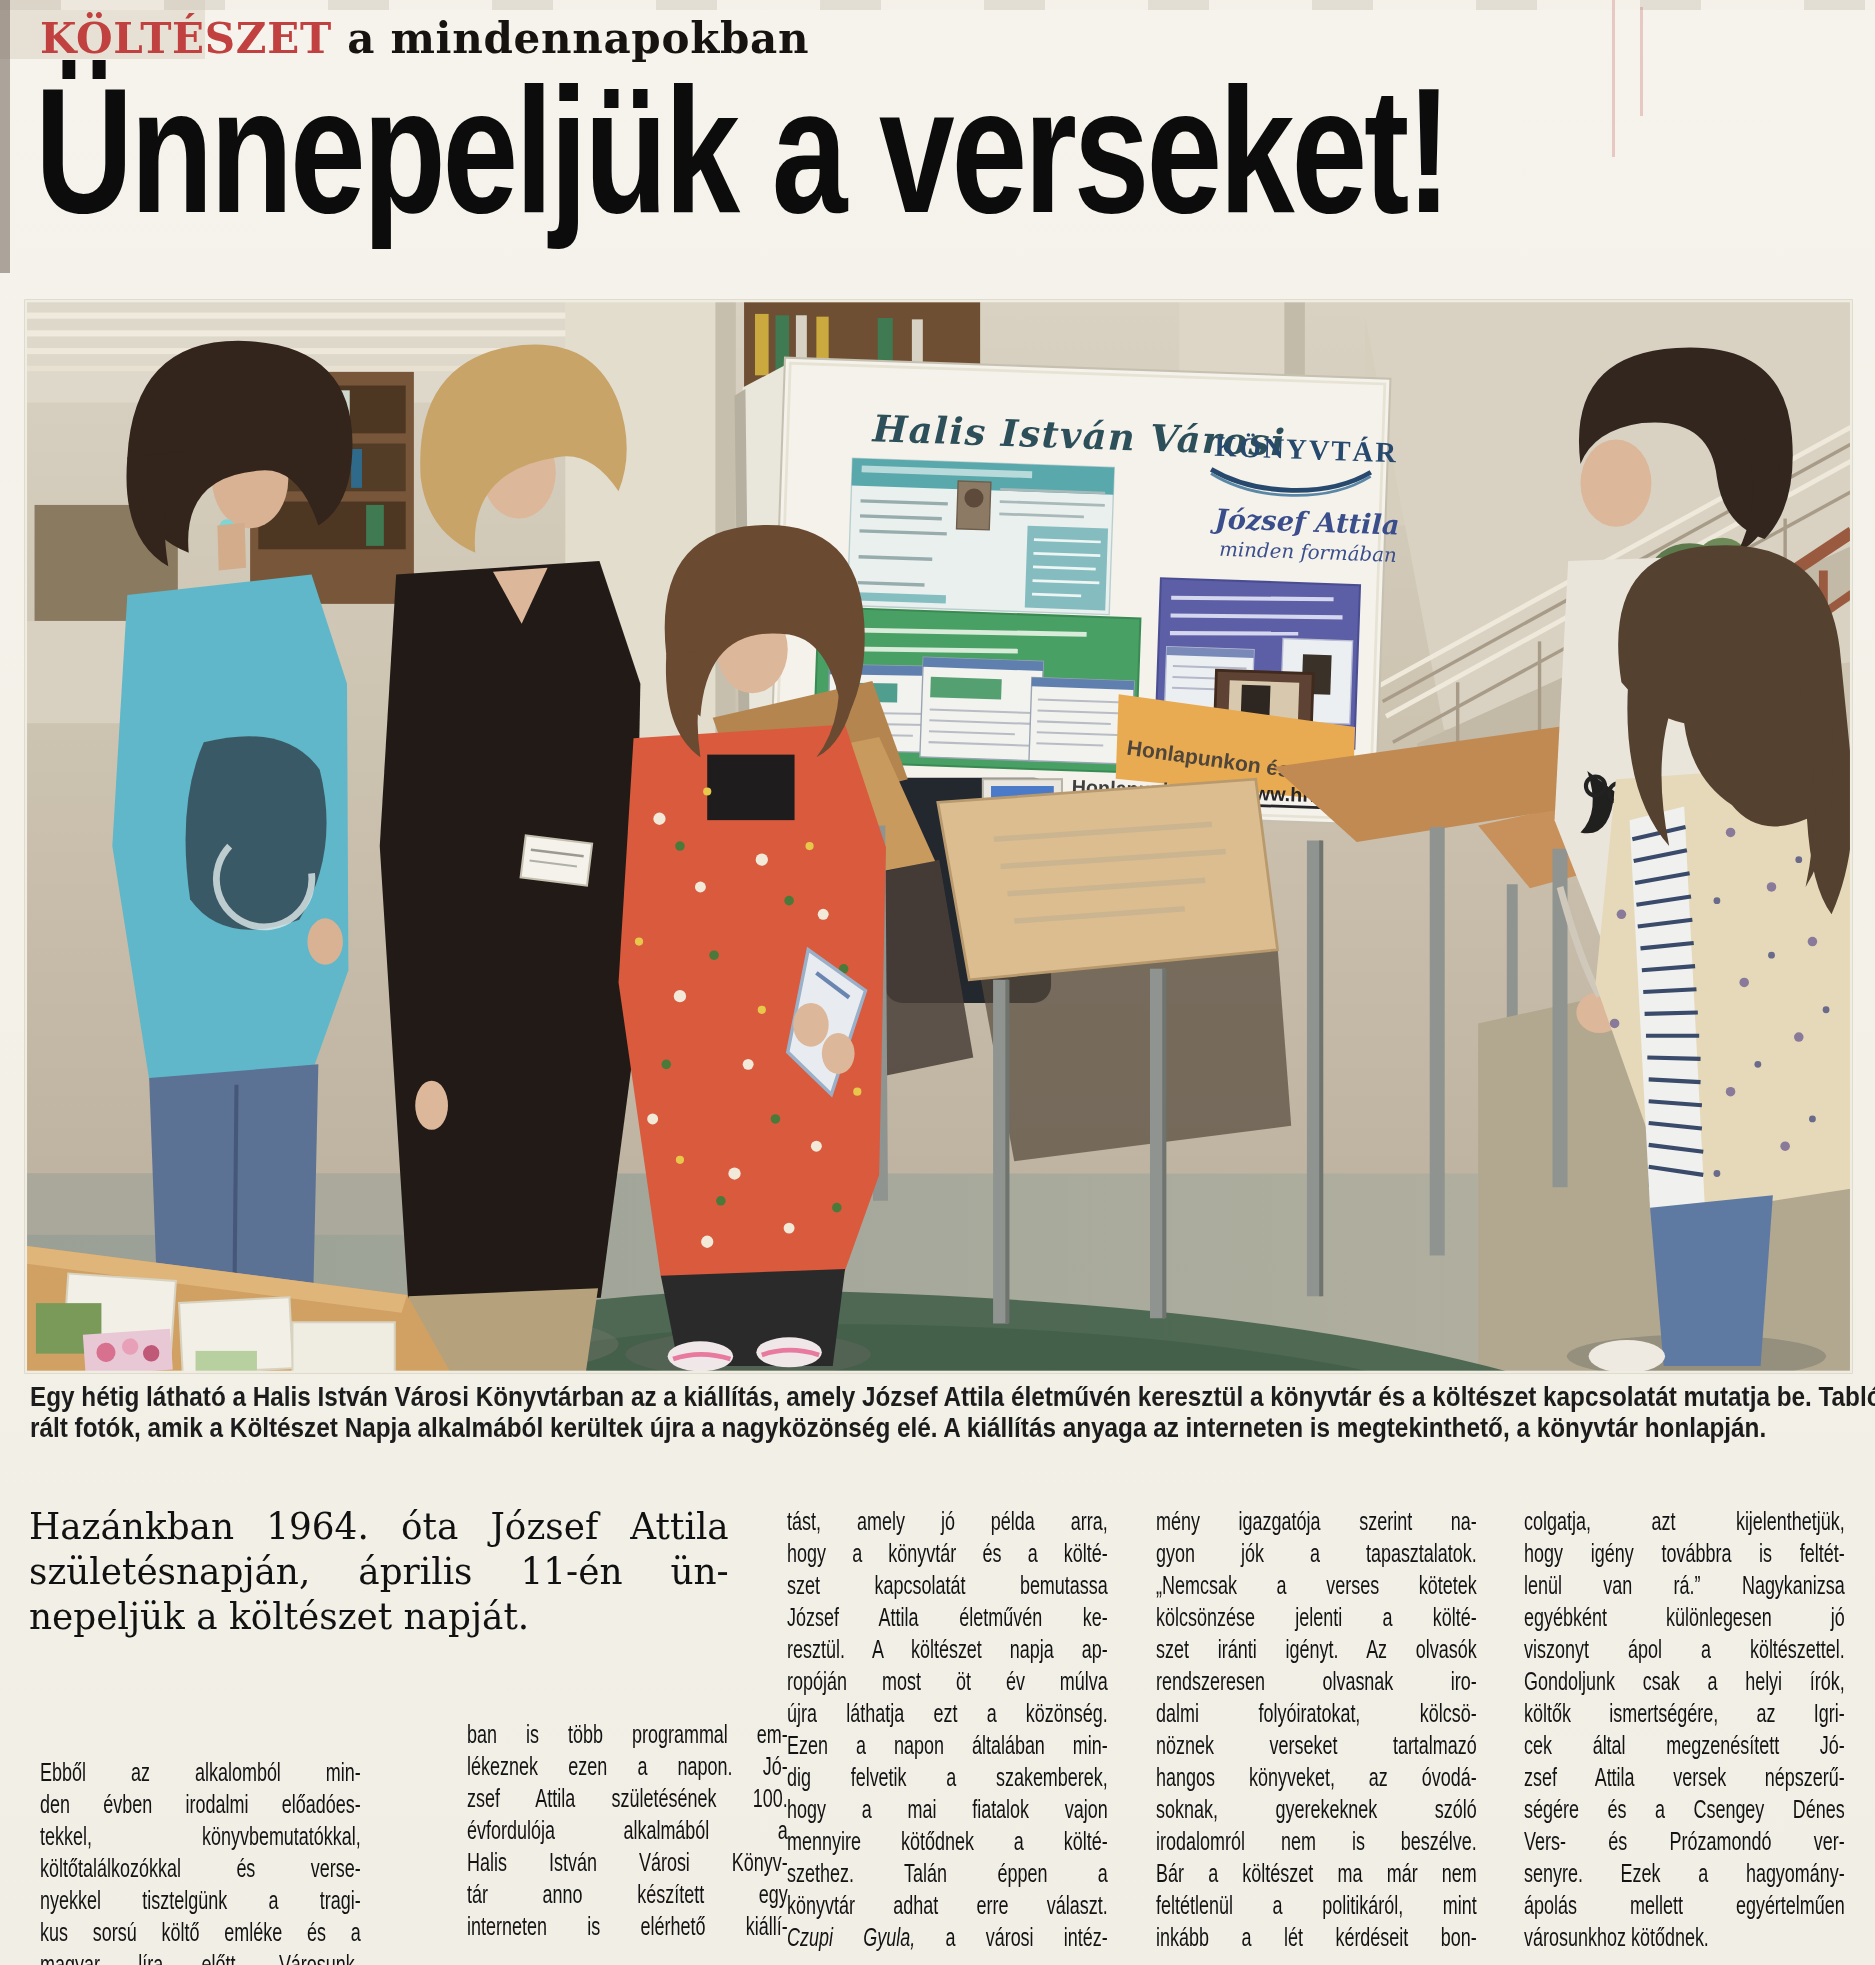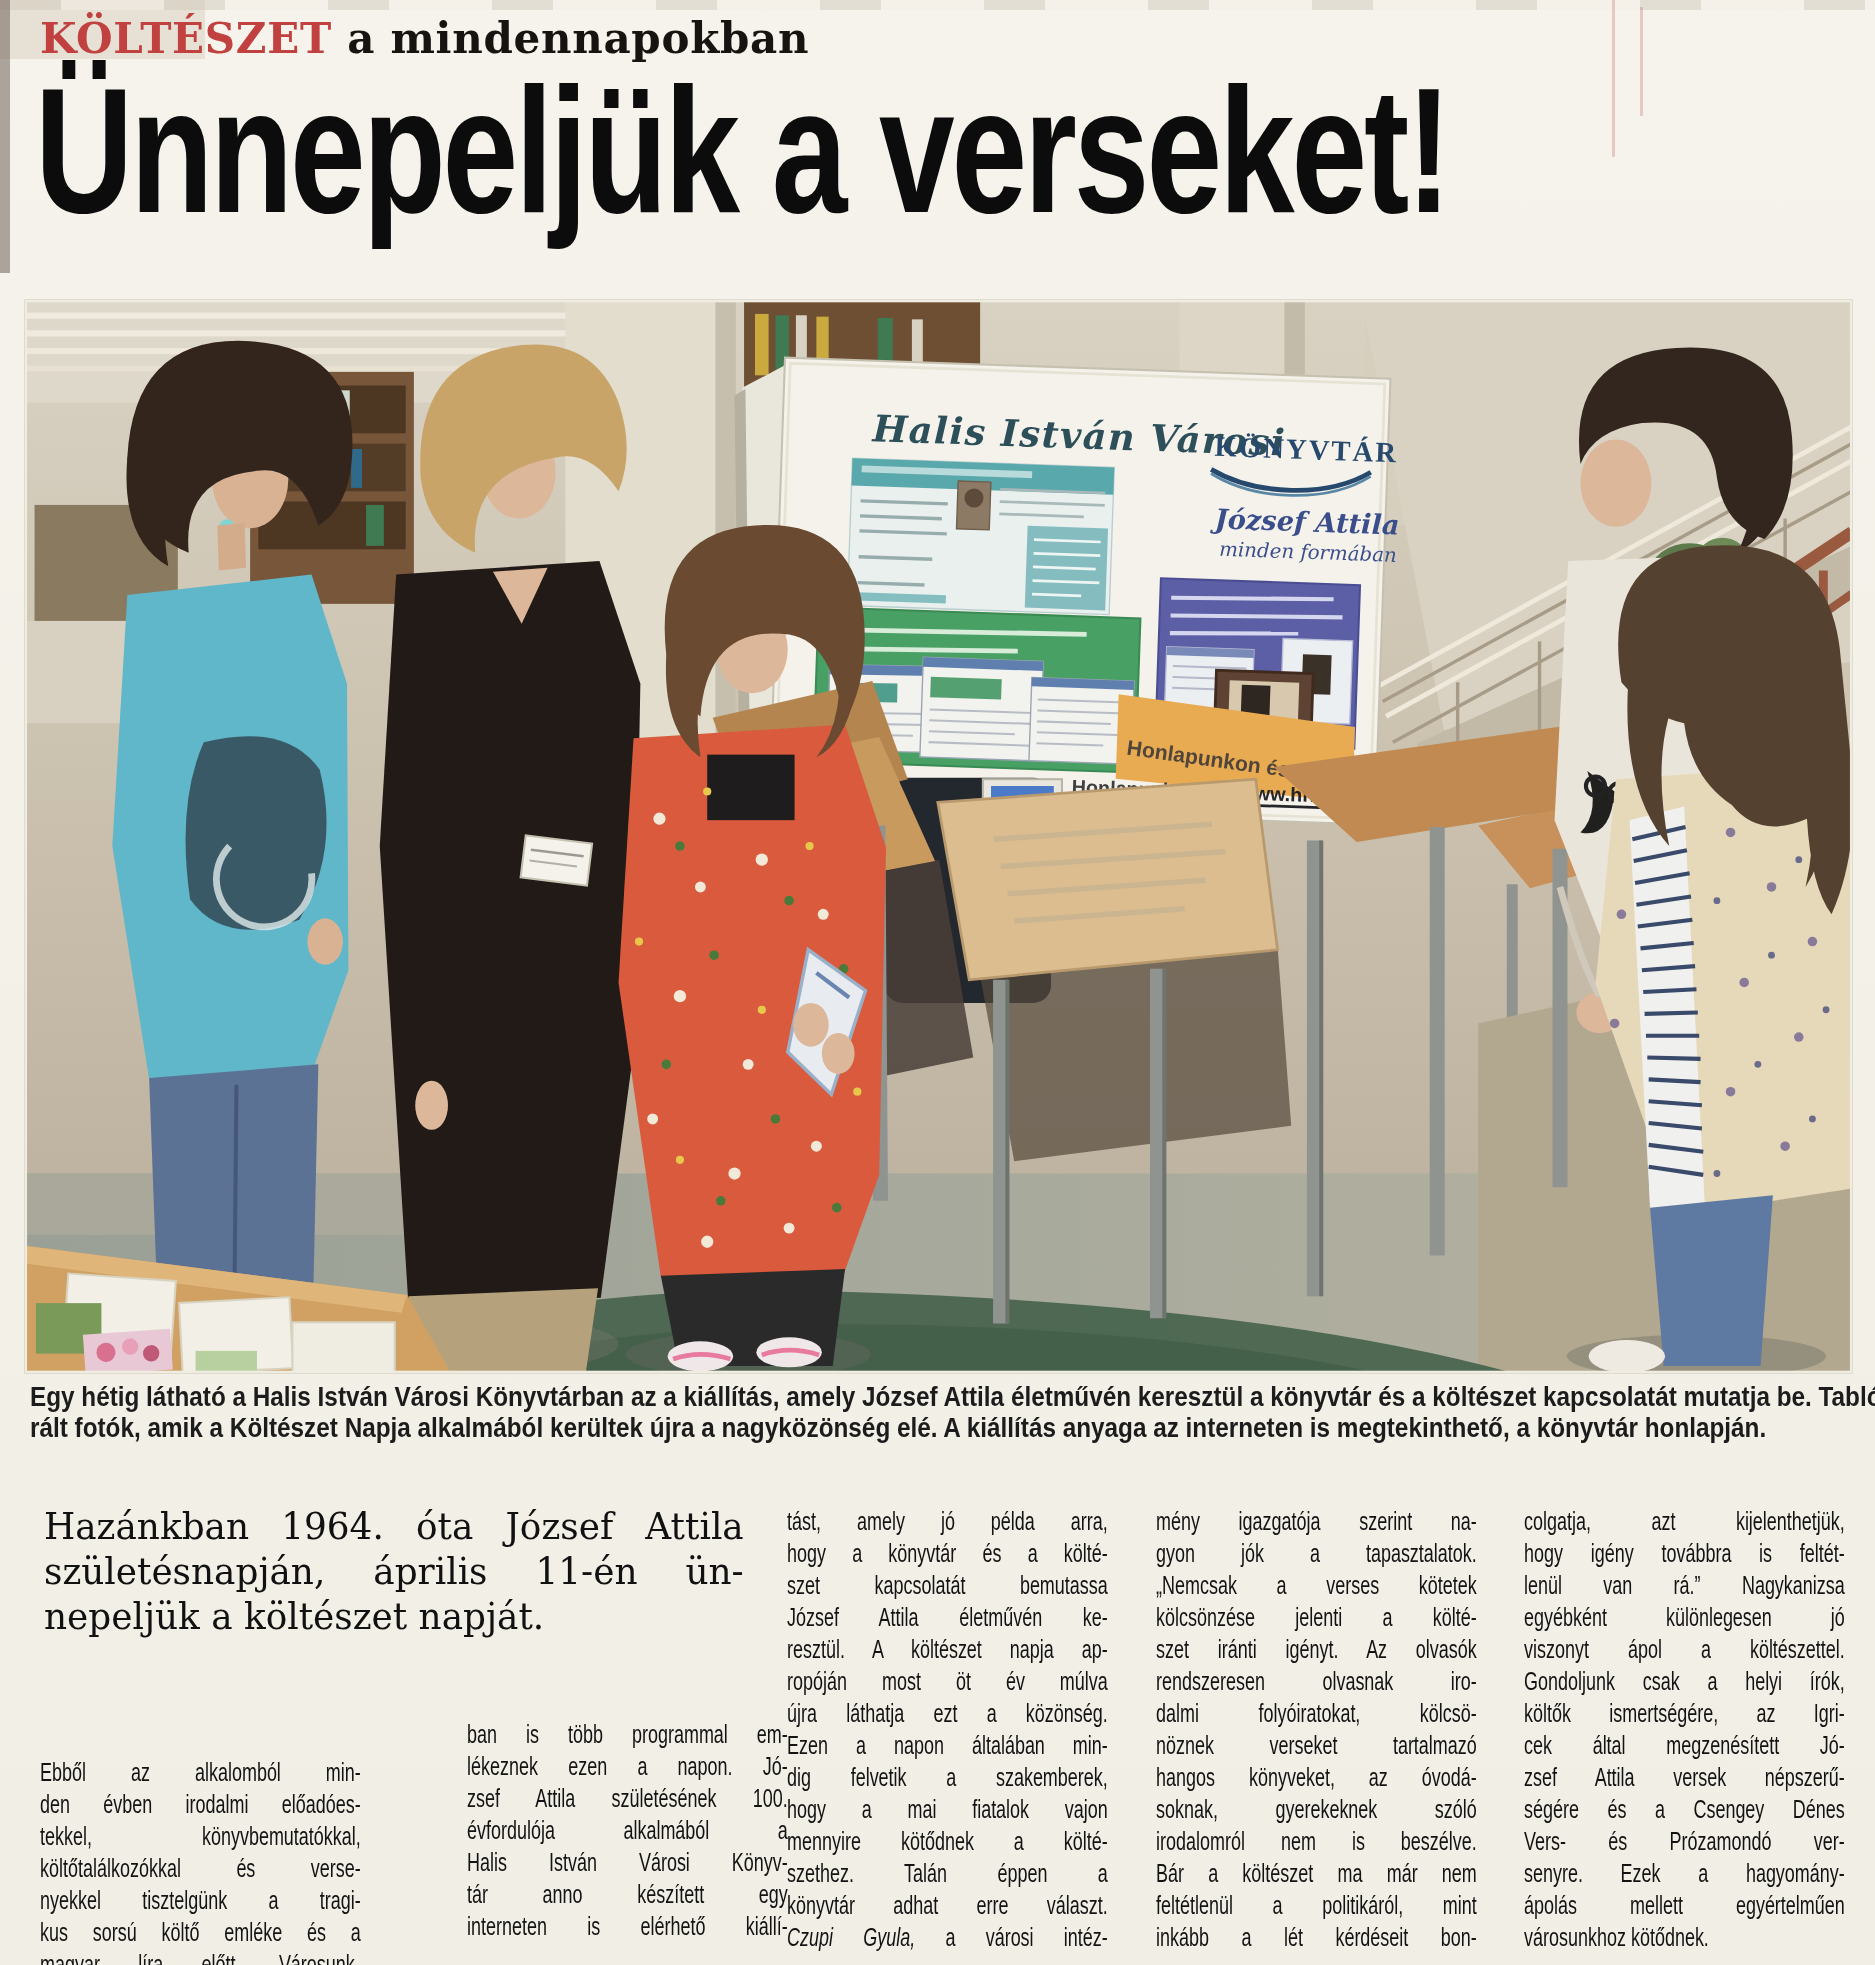--- a/index.html
+++ b/index.html
@@ -28,21 +28,21 @@
   #photo{position:absolute;left:24.6px;top:300px;width:1827px;height:1073px;background:#cfc5b4;
     box-shadow:0 0 0 0.7px #d8d2c4;}
   #photo svg{display:block;}
 
   
   #caption{position:absolute;left:30px;top:1382px;width:1818px;color:#1c1c1c;
     font-size:27px;line-height:31px;font-weight:bold;}
   #caption .cline{width:111%;transform:scaleX(.9);transform-origin:left top;white-space:nowrap;}
 
   
-  #lead{position:absolute;left:44px;top:1504px;width:700px;
+  #lead{position:absolute;left:29px;top:1504px;width:700px;
     font-family:"DejaVu Serif",serif;font-size:38px;line-height:45px;color:#111;}
   #lead .jline{width:106%;transform:scaleX(.943);transform-origin:left top;}
 
   
   .bodycol{position:absolute;font-family:Liberation Sans, sans-serif;font-size:25px;line-height:32px;color:#131313;width:321px;}
   #col1{left:40px;top:1718px;margin-top:38px;}
   #col2{left:419px;top:1718px;margin-left:48px;}
   #col3{left:787px;top:1505px;}
   #col4{left:1156px;top:1505px;}
   #col5{left:1524px;top:1505px;}

